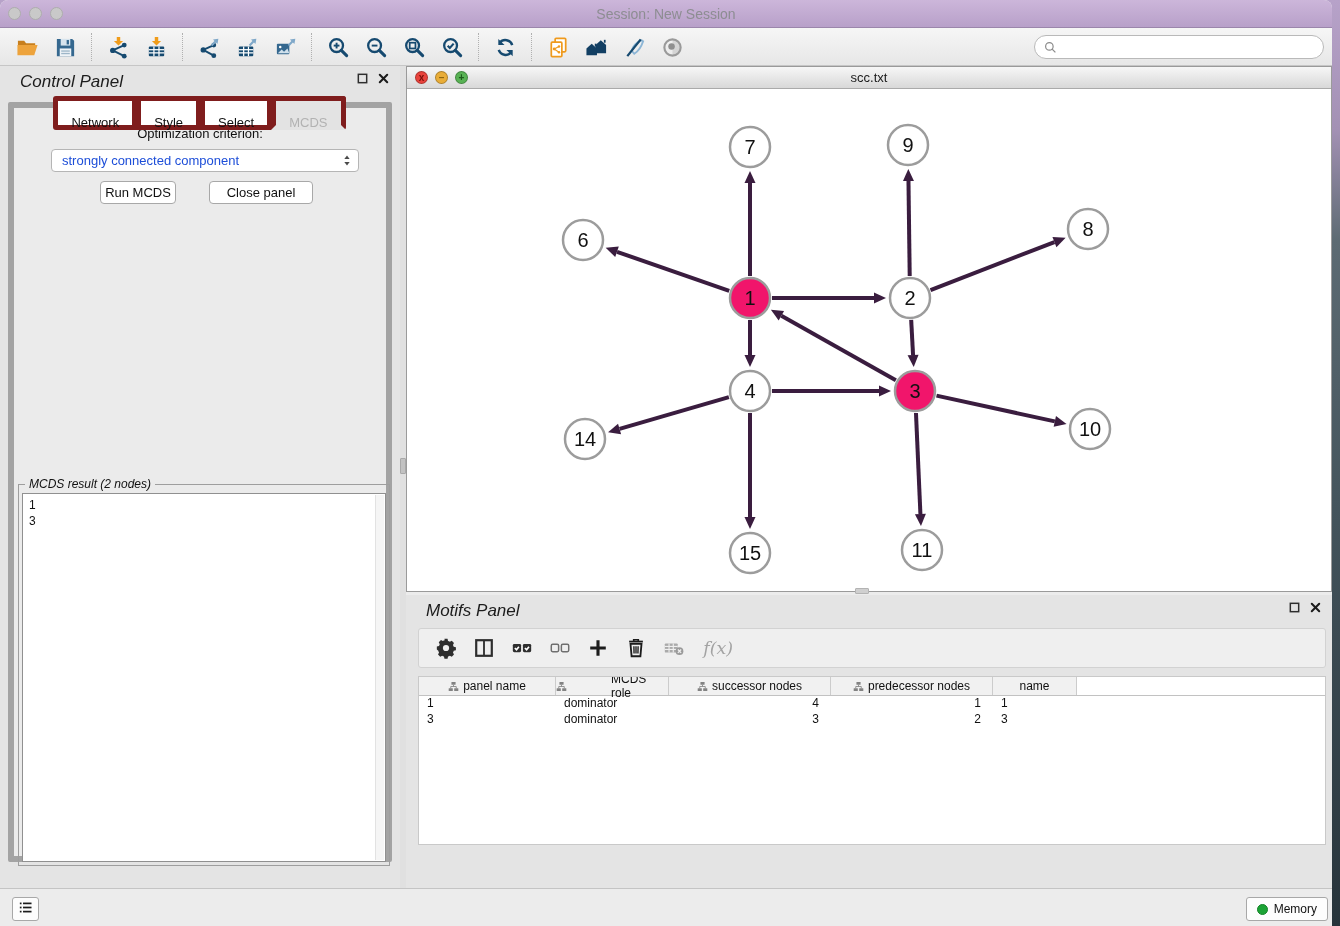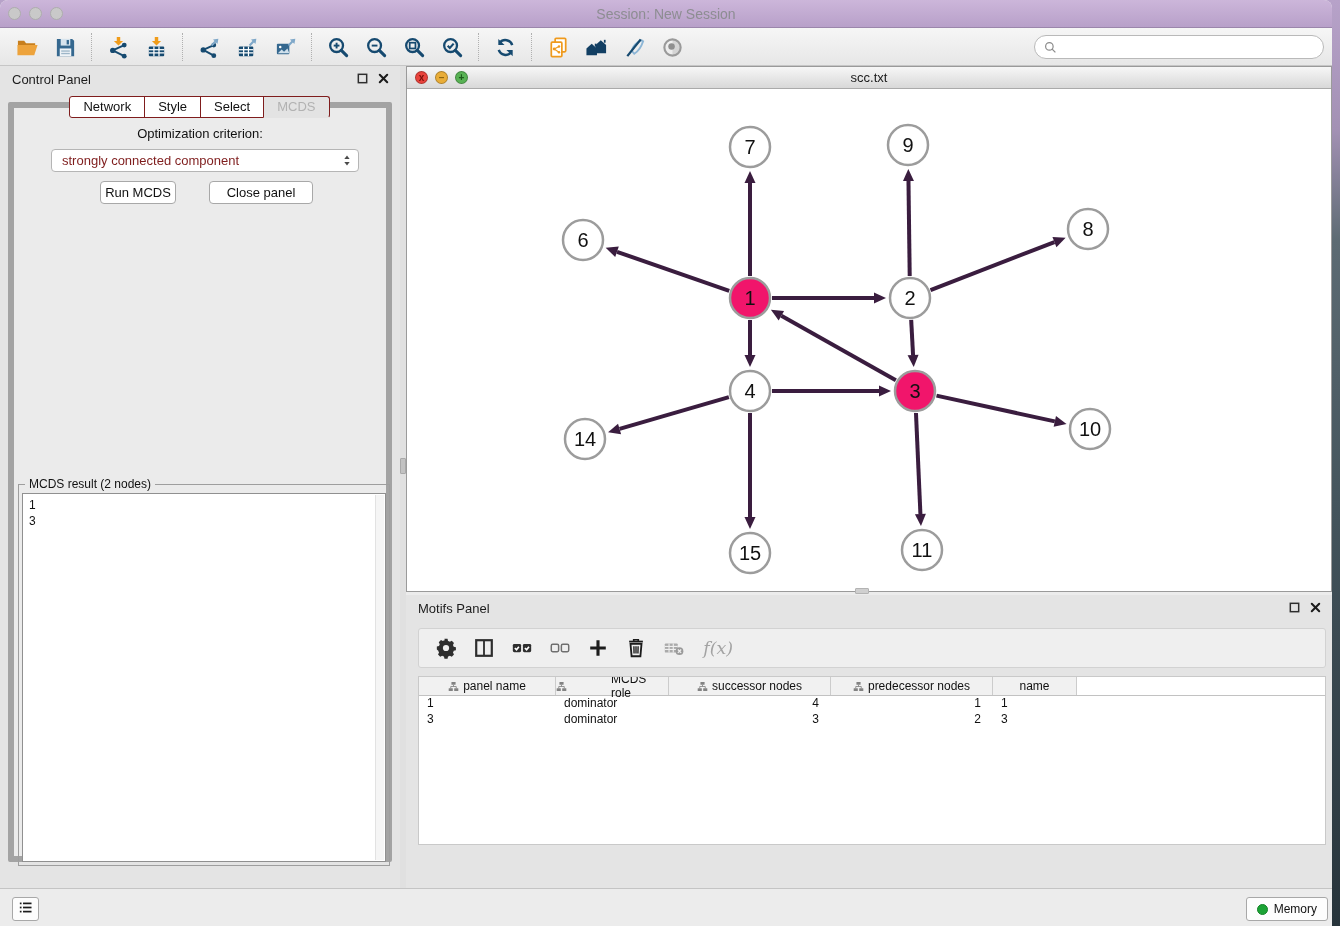--- a/index.html
+++ b/index.html
@@ -24,42 +24,42 @@
   .tb-btn svg { width:23px; height:23px; overflow:visible; }
   .tb-sep { width:0; height:28px; border-left:1px dotted #b0b0b0; margin:0 7px; }
   .search { position:absolute; right:8px; top:7px; width:290px; height:24px; background:#fff;
     border:1px solid #b9b9b9; border-radius:12px; display:flex; align-items:center; padding:0 8px; }
   .search .mag svg { width:15px; height:15px; display:block; }
   .search input { border:none; outline:none; flex:1; height:20px; font-size:12px; margin-left:5px; background:transparent; }
 
   
   .control-panel { position:absolute; left:0; top:66px; width:400px; height:822px; background:#e4e4e4; }
   .panel-head { position:absolute; left:0; top:0; width:100%; height:26px; }
-  .panel-head .ptitle { position:absolute; left:12px; top:6px; font-size:13px; color:#1c1c1c; }
+  .panel-head .ptitle { position:absolute; left:20px; top:6px; font-size:17px; color:#1c1c1c;font-style:italic; }
   .panel-head .pbtns { position:absolute; right:10px; top:6px; display:flex; gap:8px; }
   .panel-head .pbtns span svg { width:13px; height:13px; display:block; }
   .ctabs { position:absolute; left:0; top:30px; width:100%; display:flex; justify-content:center; z-index:2; }
-  .tab { height:22px; padding:0 13px; font-size:13px; line-height:20px; background:#fff;
-    border:1px solid #7f1d1d; margin-left:-1px; color:#111; }
+  .tab { height:22px; padding:12px 13px; font-size:13px; line-height:20px; background:#fff;
+    border:5px solid #7f1d1d; margin-left:-1px; color:#111; }
   .tab:first-child { border-radius:3px 0 0 3px; }
   .tab:last-child { border-radius:0 3px 3px 0; }
   .tab.sel { background:#e3e3e3; color:#b2b2b2; border-bottom-color:#e3e3e3; }
   .cp-inner { position:absolute; left:8px; top:36px; width:384px; height:760px;
     background:#ebebeb; border:6px solid #a3a3a3; border-radius:2px; }
   .opt-label { position:absolute; left:0; width:100%; top:18px; text-align:center; font-size:13px; color:#111; }
   .dropdown { position:absolute; left:37px; top:41px; width:308px; height:23px; background:#fff;
-    border:1px solid #b5b5b5; border-radius:4px; font-size:13px; line-height:21px; padding:0 24px 8px 10px; color:#7f1d1d; }
+    border:1px solid #b5b5b5; border-radius:4px; font-size:13px; line-height:21px; padding:0 24px 8px 10px; color:#1d4ed8; }
   .dropdown .chev { position:absolute; right:6px; top:3px; }
   .dropdown .chev svg { width:10px; height:15px; display:block; }
   .cp-btn { position:absolute; top:73px; height:23px; background:#fff; border:1px solid #a8a8a8;
     border-radius:4px; font-size:13px; text-align:center; line-height:21px; color:#111; }
   .btn-run { left:86px; width:76px; }
   .btn-close { left:195px; width:104px; }
   .result-fieldset { position:absolute; left:4px; top:376px; width:372px; height:382px; border:1px solid #9e9e9e; }
-  .result-legend { position:absolute; left:6px; top:-8px; background:#ebebeb; padding:0 4px; font-size:12px; color:#111; }
+  .result-legend { position:absolute; left:6px; top:-8px; background:#ebebeb; padding:0 4px; font-size:12px; color:#111;font-style:italic; }
   .result-area { position:absolute; left:3px; right:3px; top:8px; bottom:3px; background:#fff; border:1px solid #909090; }
   .result-lines { padding:3px 6px; font-size:12px; line-height:16px; color:#111; }
   .result-scroll { position:absolute; right:1px; top:1px; bottom:1px; width:9px; background:#f5f5f5; border-left:1px solid #e2e2e2; }
 
   
   .v-splitter { position:absolute; left:400px; top:66px; width:6px; height:822px; background:#e0e0e0; }
   .v-splitter .grip { position:absolute; left:0px; top:392px; width:6px; height:16px; background:#c2c2c2; border:1px solid #a9a9a9; border-radius:1px; }
   .h-grip { position:absolute; left:449px; top:522px; width:14px; height:6px; background:#cfcfcf; border:1px solid #b3b3b3; border-radius:1px; }
 
   

